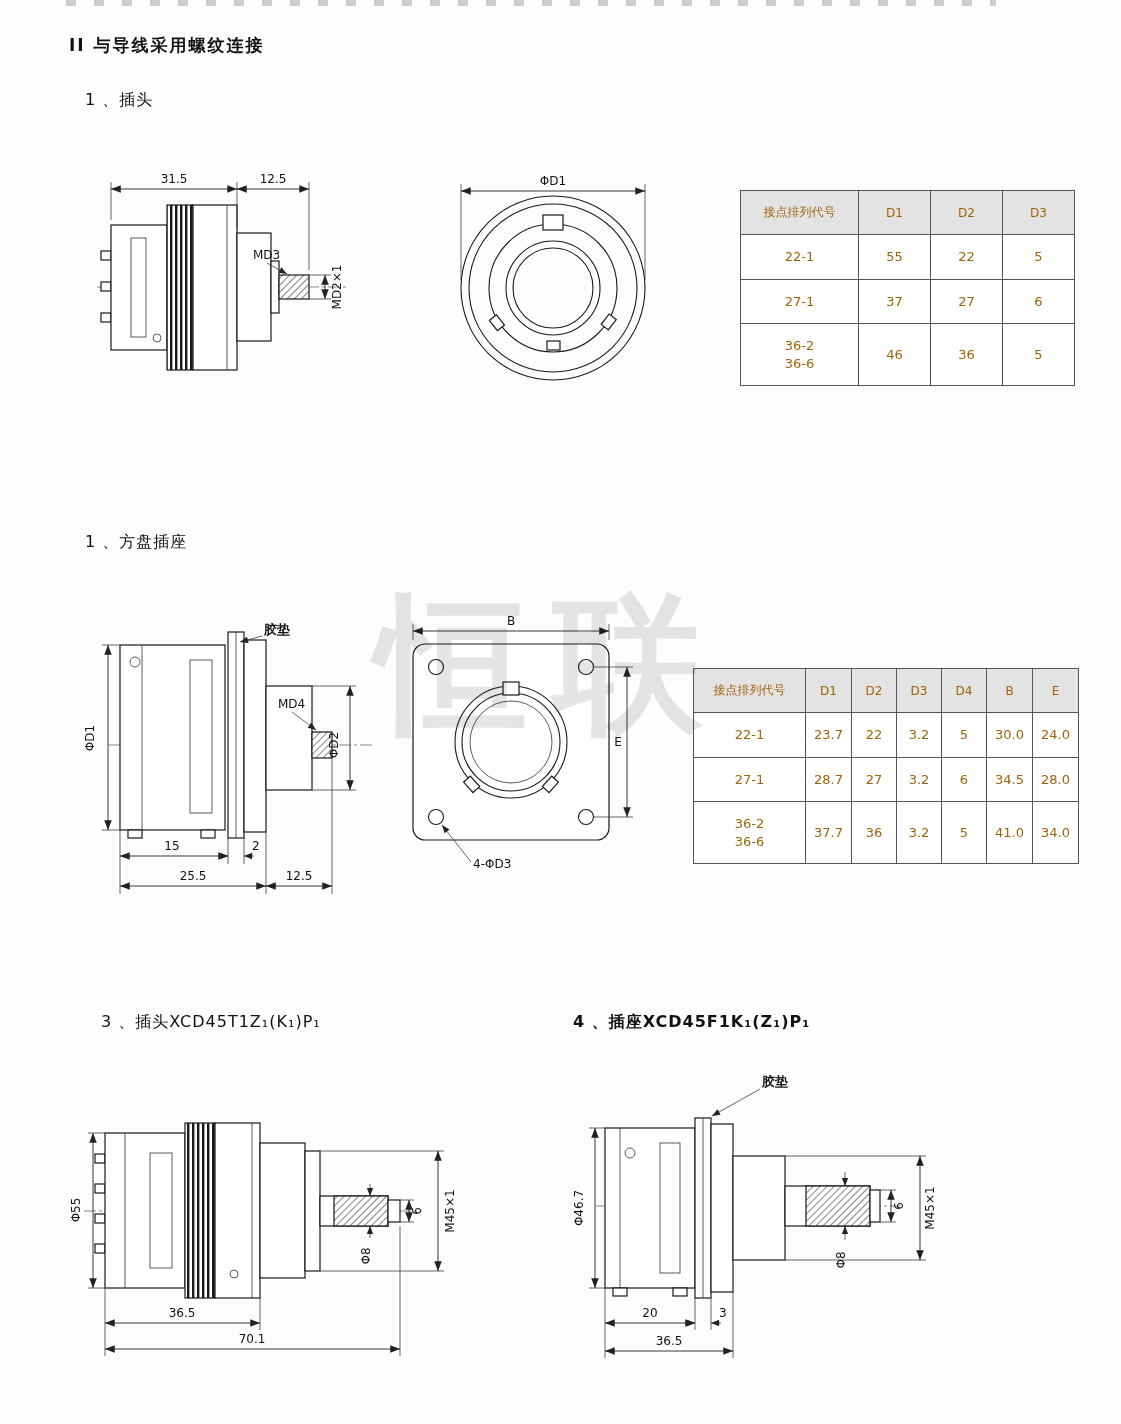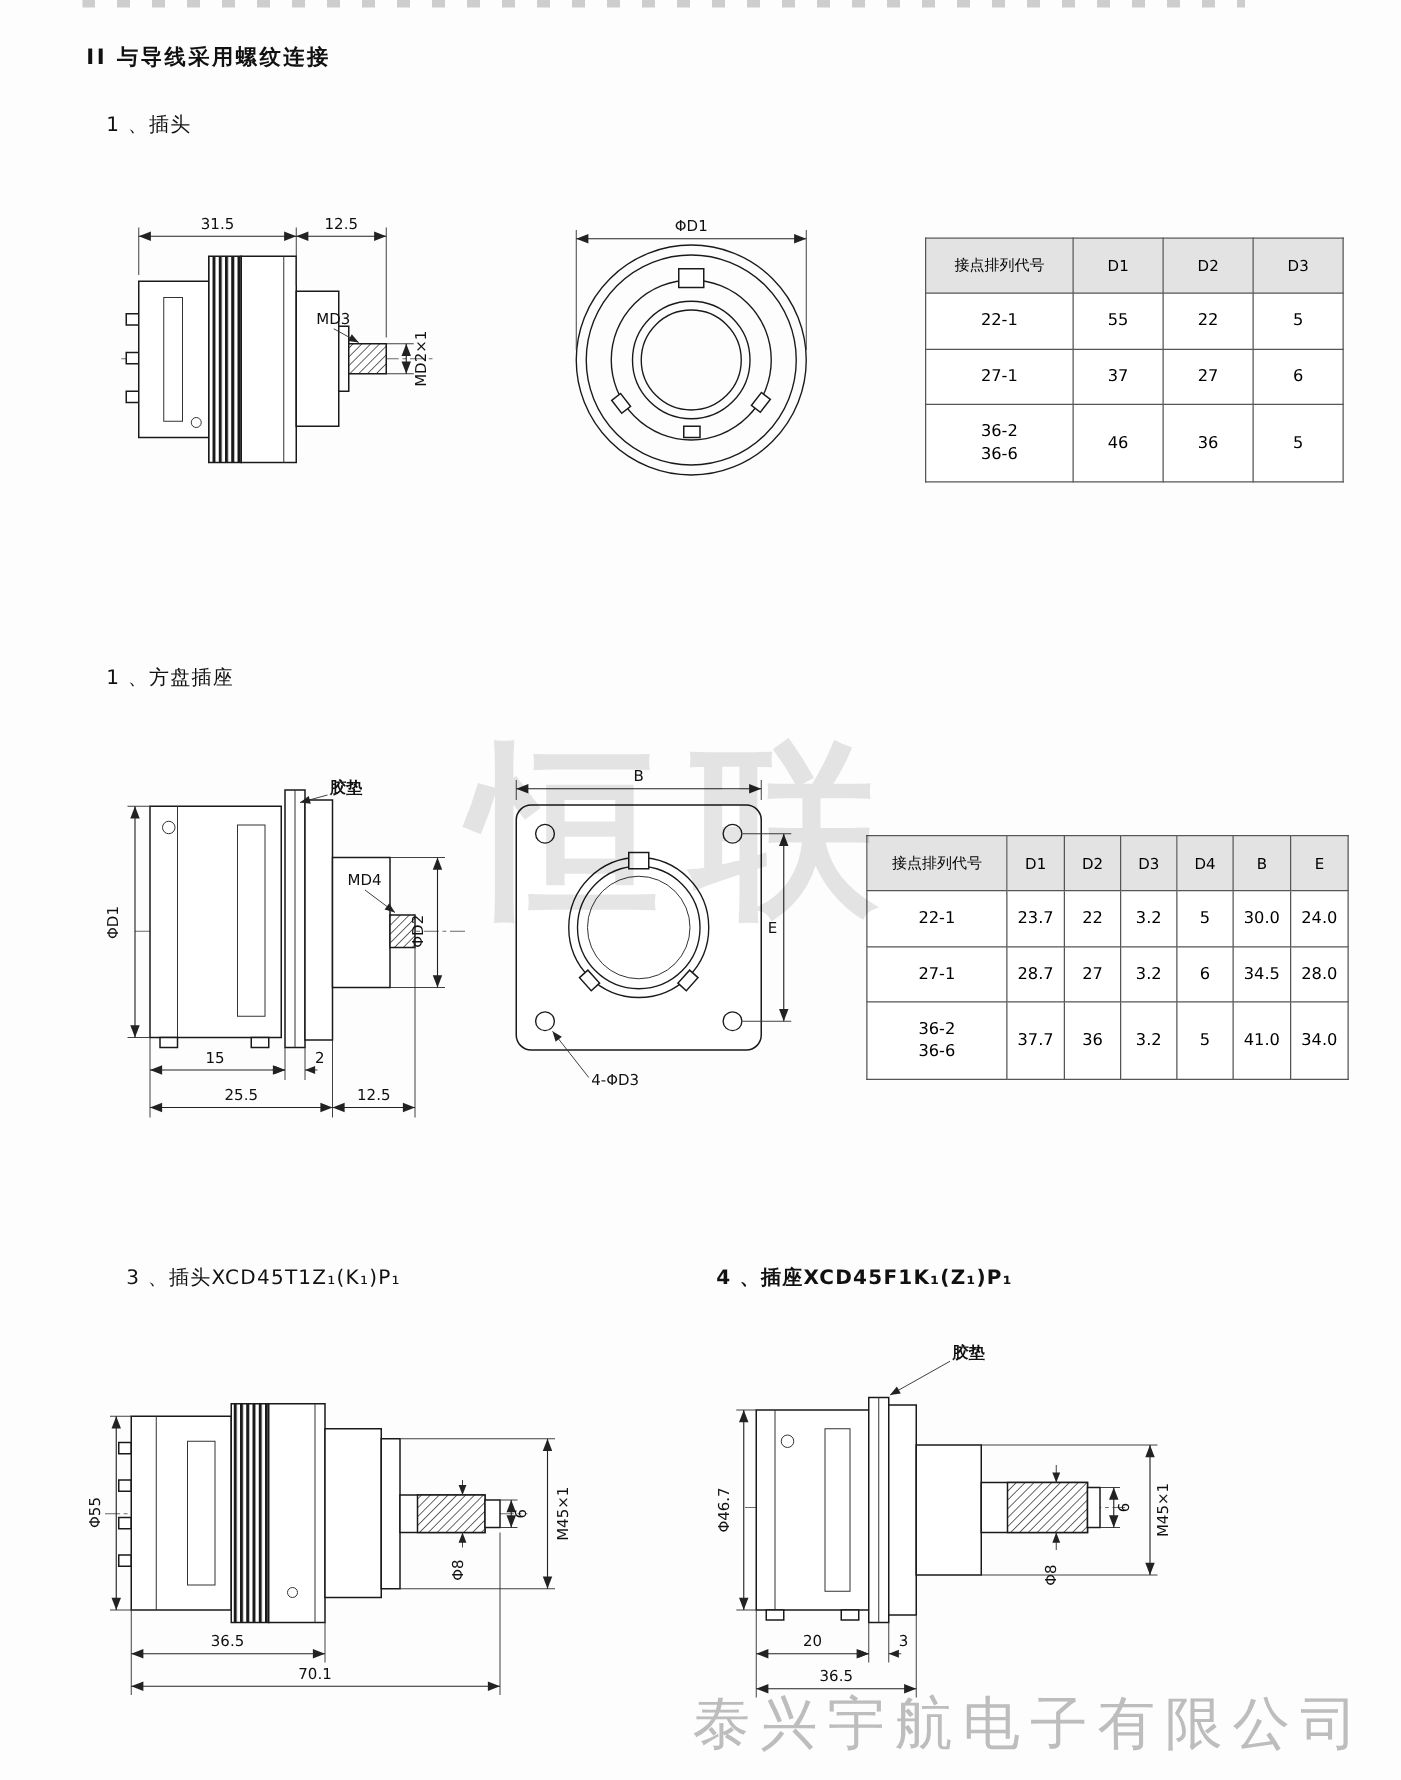--- a/index.html
+++ b/index.html
@@ -10,21 +10,21 @@
   }
   .heading  { position:absolute; font-size:17px; letter-spacing:2px; font-weight:bold; }
   .sec-title{ position:absolute; font-size:16px; letter-spacing:1px; }
   .top-crop { position:absolute; top:0; left:66px; width:930px; height:6px;
               background:repeating-linear-gradient(90deg, rgba(60,60,60,0.55) 0 10px, transparent 10px 28px);
               opacity:.45; }
   
   .spec-table { position:absolute; border-collapse:collapse; background:#fff; table-layout:fixed; }
   .spec-table th, .spec-table td {
     border:1px solid #555; text-align:center; vertical-align:middle;
-    font-size:13px; padding:13px 3px; color:#000000; overflow:hidden;
+    font-size:13px; padding:13px 3px; color:#a16207; overflow:hidden;
   }
   .spec-table th { background:#e3e3e3; font-weight:normal; font-size:12px; }
   .code-cell { white-space:pre-line; line-height:1.35;margin-top:12px; }
   #table1 tr.r { height:29px; } #table1 tr.tall { height:46px; } #table1 tr.h { height:27px; }
   #table2 tr.r { height:25px; } #table2 tr.tall { height:44px; } #table2 tr.h { height:26px; }
   
   svg.drw { position:absolute; overflow:visible; }
   .part  { fill:#fff; stroke:#1a1a1a; stroke-width:1.2; }
   .part2 { fill:none; stroke:#1a1a1a; stroke-width:1.1; }
   .thin  { fill:none; stroke:#333; stroke-width:0.8; }
@@ -414,15 +414,14 @@
       <line class="ext" x1="107" y1="263" x2="117" y2="263" marker-end="url(#aF)"></line>
       <line class="ext" x1="133" y1="263" x2="143" y2="263" marker-start="url(#aF)"></line>
       <text x="141" y="257">3</text>
       <line class="ext" x1="155" y1="232" x2="155" y2="298"></line>
       <line class="dim" x1="27" y1="291" x2="155" y2="291" marker-start="url(#aF)" marker-end="url(#aF)"></line>
       <text x="91" y="285" text-anchor="middle">36.5</text>
     </g>
   </svg>
 
   <div class="wm-center">恒联</div>
-  <div class="wm-bottom">泰兴宇航电子有限公司</div>
 
 </div>
 
 </body></html>

